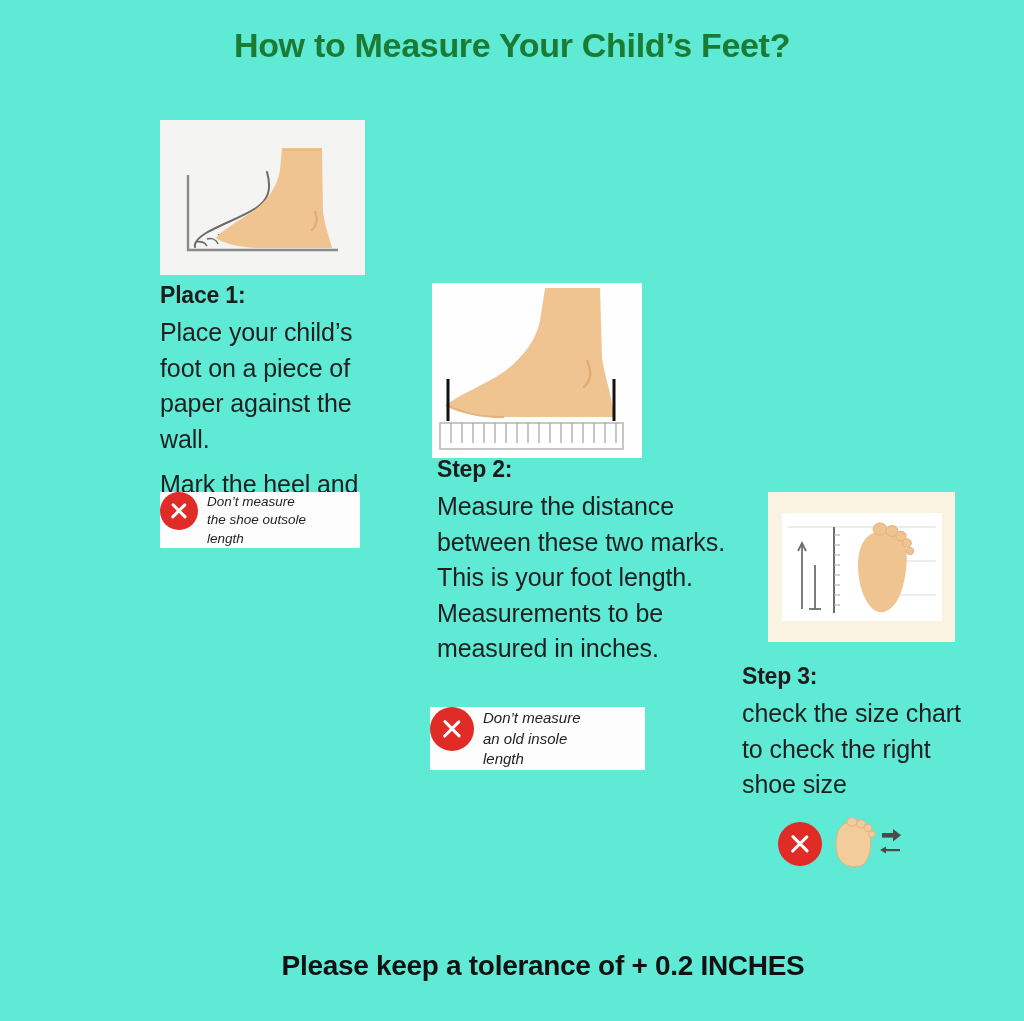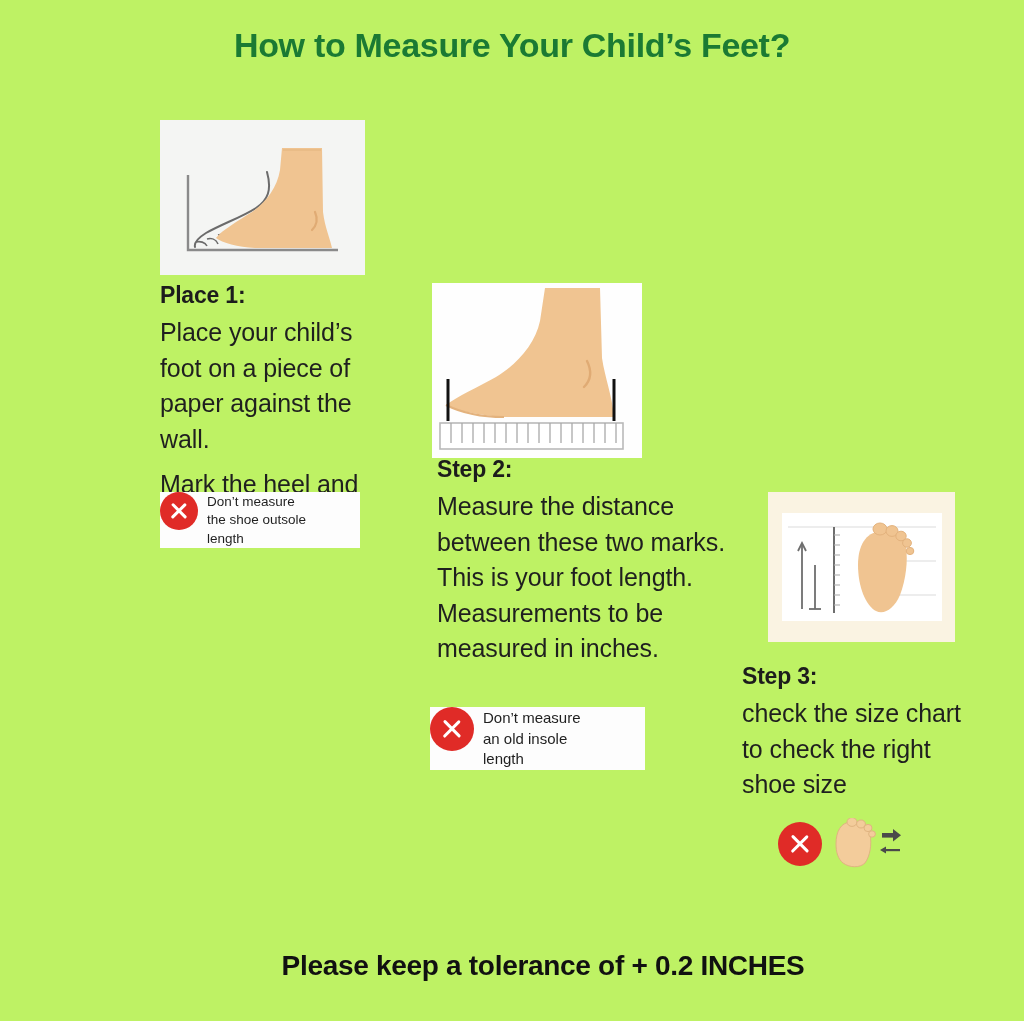--- a/index.html
+++ b/index.html
@@ -12,21 +12,21 @@
     height: 1021px;
     position: relative;
     overflow: hidden;
     font-family: "Liberation Sans", sans-serif;
     background: #ffffff;
   }
 
   .page {
     position: absolute;
     inset: 0;
-    background: #bef264;
+    background: #5eead4;
   }
 
   
   .title {
     position: absolute;
     top: 26px;
     left: 0;
     width: 1024px;
     text-align: center;
     font-size: 34px;
@@ -82,20 +82,21 @@
     border-radius: 2px;
     transform-origin: center;
   }
   .warn-badge::before { transform: translate(-50%,-50%) rotate(45deg); }
   .warn-badge::after  { transform: translate(-50%,-50%) rotate(-45deg); }
   .warn-text {
     font-size: 13.5px;
     line-height: 1.36;
     color: #1f1f1f;
     padding-top: 1px;
+    font-style: italic;
   }
   .warn-text.big { font-size: 15px; line-height: 1.38; }
 
   
   #step1-figure {
     position: absolute;
     left: 160px;
     top: 120px;
     width: 205px;
     height: 155px;

